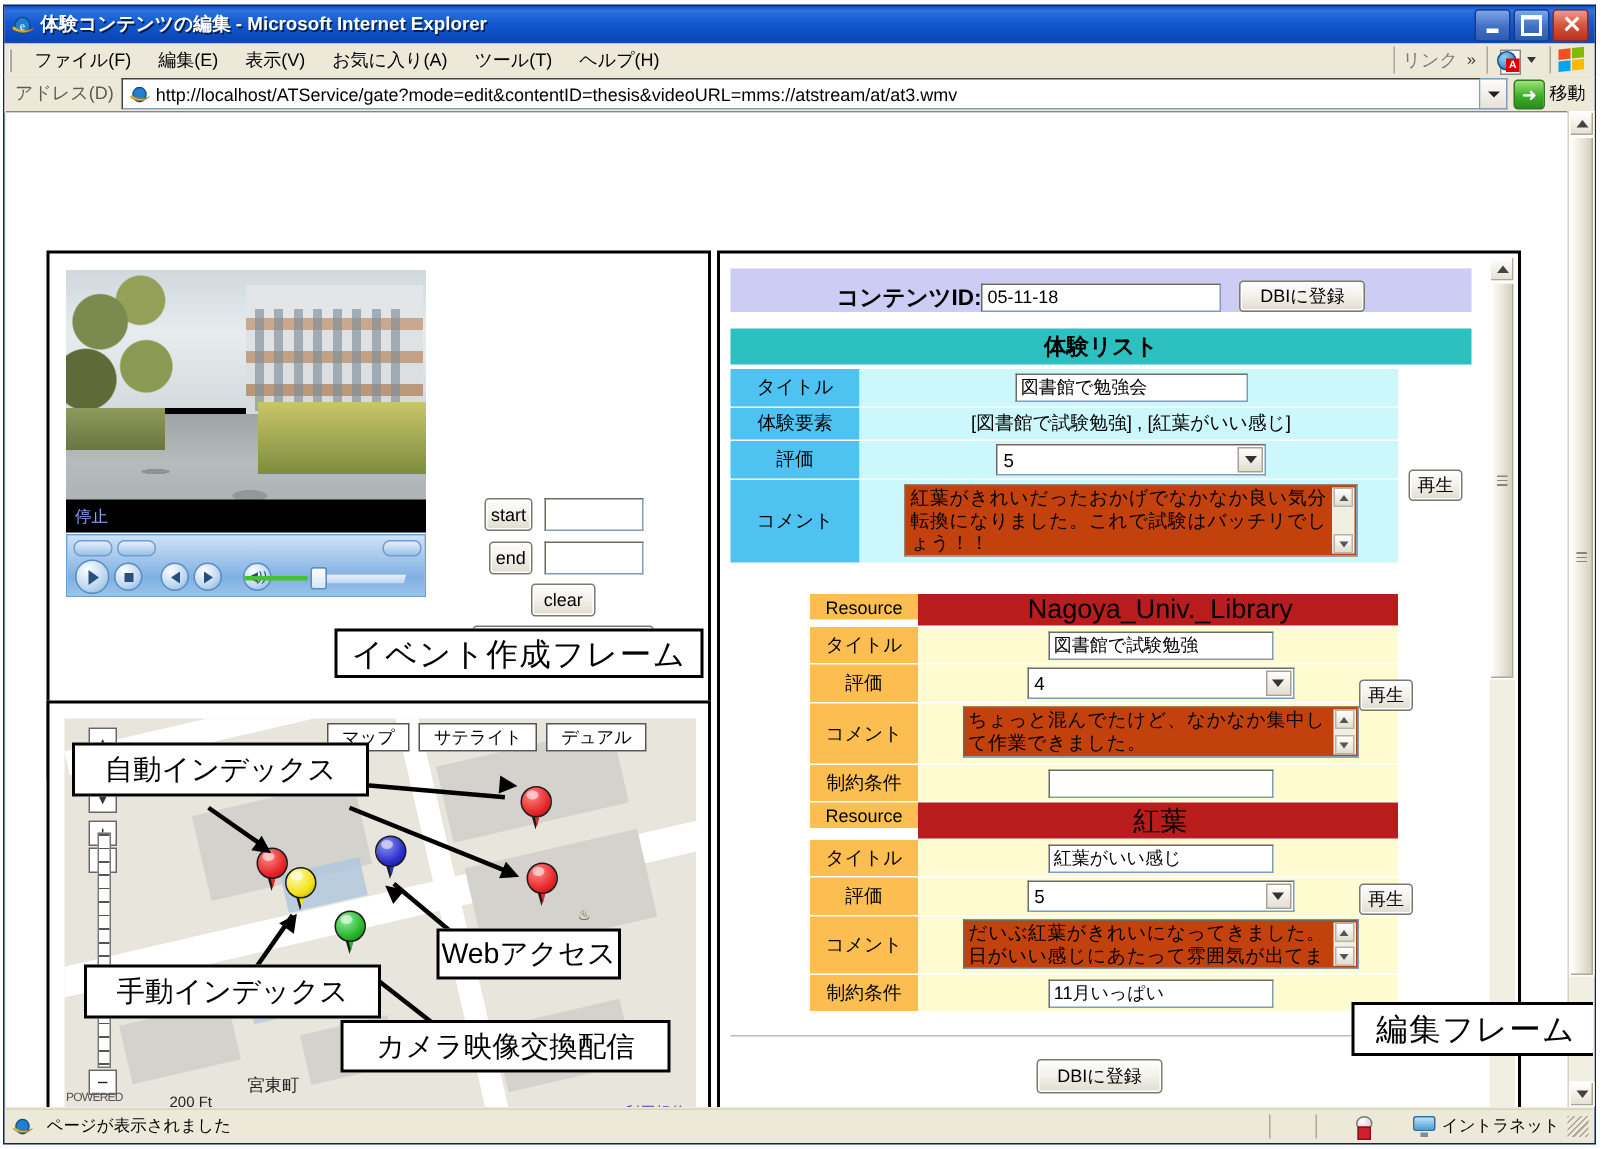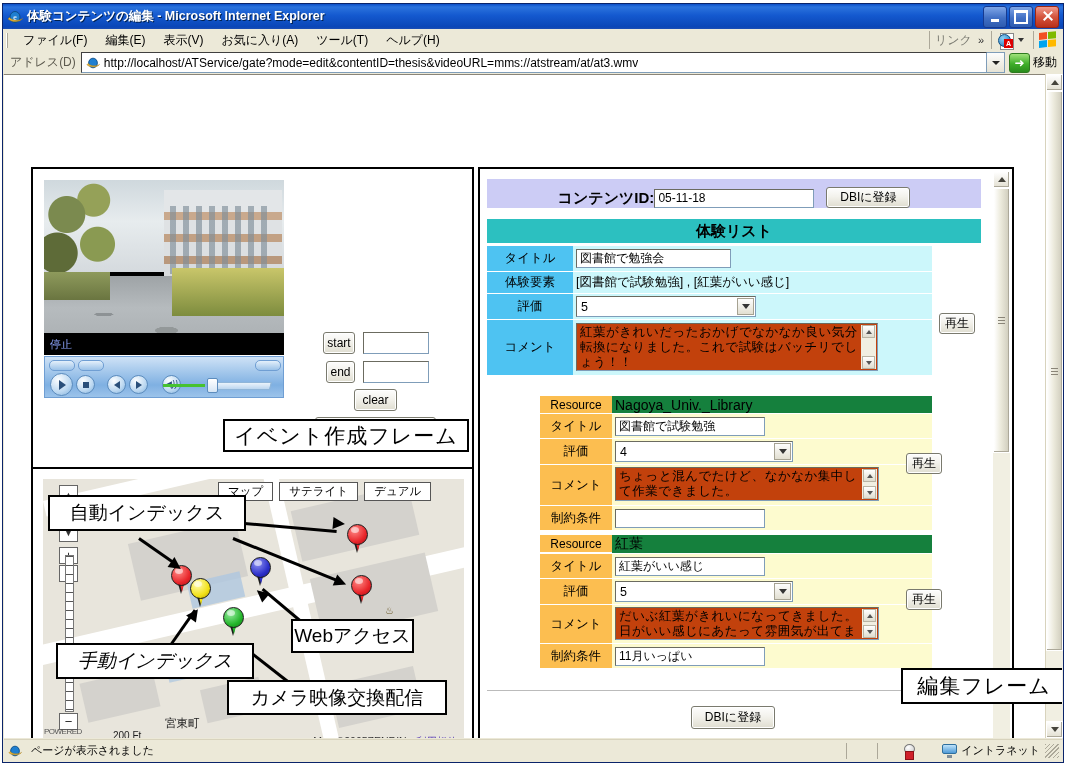--- a/index.html
+++ b/index.html
@@ -198,21 +198,21 @@
   .row-cid{position:absolute;left:5px;top:8px;width:494px;height:29px;background:#ccccf5;
       display:flex;align-items:flex-end;justify-content:center;gap:0;}
   .cid-lbl{font-size:15px;font-weight:bold;color:#000;}
   .cid-input{width:160px;height:19px;}
   .cid-btn{margin-left:12px;width:84px;height:21px;}
   .hdr-teal{position:absolute;left:5px;top:48px;width:494px;height:24px;background:#2cc0c0;
       display:flex;align-items:center;justify-content:center;font-size:15px;font-weight:bold;color:#000;}
   .tbl{position:absolute;left:5px;width:445px;}
   .trow{display:flex;align-items:stretch;border-top:1px solid #fff;}
   .tlab{width:86px;display:flex;align-items:center;justify-content:center;font-size:12.5px;color:#000;flex:0 0 auto;}
-  .tval{flex:1 1 auto;display:flex;align-items:center;padding-left:3px;font-size:12.5px;}
+  .tval{flex:1 1 auto;display:flex;align-items:center;padding-left:3px;font-size:12.5px;justify-content:center;}
   .blue .tlab{background:#4ec3f2;} .blue .tval{background:#ccf7fb;}
   .org .tlab{background:#fcbe50;} .org .tval{background:#fdfbcf;}
   .sel95{height:21px;background:#fff;border:1px solid #7f9db9;border-top-color:#6b6b60;border-left-color:#6b6b60;
       display:flex;align-items:center;font-size:12.5px;padding-left:4px;box-sizing:border-box;position:relative;}
   .sel95 .dd{position:absolute;right:1px;top:1px;width:17px;bottom:1px;
       background:linear-gradient(180deg,#fdfdfd,#e2dfd1);border:1px solid #a6a292;box-sizing:border-box;
       display:flex;align-items:center;justify-content:center;}
   .sel95 .dd i{width:0;height:0;border-left:4px solid transparent;border-right:4px solid transparent;border-top:5px solid #333;}
   .ta95{background:#c2410c;border:1px solid #7f9db9;border-top-color:#6b6b60;border-left-color:#6b6b60;
       box-sizing:border-box;position:relative;font-size:12.5px;line-height:15px;padding:1px 18px 1px 3px;overflow:hidden;
@@ -220,21 +220,21 @@
   .ta-sb{position:absolute;right:1px;top:1px;bottom:1px;width:15px;background:#f1efe2;
       display:flex;flex-direction:column;justify-content:space-between;align-items:center;}
   .ta-sb .ab{width:13px;height:13px;background:linear-gradient(180deg,#fff,#e0ddcf);border:1px solid #b8b4a4;
       display:flex;align-items:center;justify-content:center;box-sizing:border-box;}
   .ta-sb .ab i{width:0;height:0;border-left:3px solid transparent;border-right:3px solid transparent;}
   .ta-sb .up i{border-bottom:4px solid #555;} .ta-sb .dn i{border-top:4px solid #555;}
   .play-btn{position:absolute;width:36px;height:21px;}
   .res-tbl{position:absolute;left:58px;width:392px;}
   .res-head{display:flex;border-top:1px solid #fff;}
   .res-head .tlab{width:68px;background:#fcbe50;font-size:12px;}
-  .res-head .tval{background:#15803d;font-size:14px;}
+  .res-head .tval{background:#b91c1c;font-size:18px;}
   .res-tbl .tlab{width:72px;}
   .hr-line{position:absolute;left:5px;width:494px;height:1px;background:#bbb;}
   .dbi-center{position:absolute;width:84px;height:23px;}
 
   
   .fr-vscroll{position:absolute;right:2px;top:2px;width:17px;bottom:19px;background:#f1efe2;}
 
   
   .statusbar{position:absolute;left:1px;bottom:1px;width:1058px;height:22px;background:#ece9d8;
       border-top:1px solid #d8d3bd;display:flex;align-items:center;box-sizing:border-box;}
@@ -485,21 +485,21 @@
         <div class="scalebar">
           <span>200 Ft</span>
           
         </div>
         <div class="mcopy">
           <span>Map ©2005ZENRIN - </span><a href="#">利用規約</a>
         </div>
       </div>
 
       <div class="ann" style="left:15px;top:26px;width:198px;height:36px;">自動インデックス</div>
-      <div class="ann" style="left:23px;top:174px;width:198px;height:36px;font-style:italic;">手動インデックス</div>
+      <div class="ann" style="left:23px;top:174px;width:198px;height:36px;">手動インデックス</div>
       <div class="ann" style="left:258px;top:150px;width:123px;height:34px;">Webアクセス</div>
       <div class="ann" style="left:194px;top:211px;width:220px;height:35px;">カメラ映像交換配信</div>
     </div>
 
     <div class="frame" id="edit-frame">
       <div class="editdoc">
 
         <div class="row-cid">
           <span class="cid-lbl">コンテンツID:</span>
           <span class="txt95 cid-input">05-11-18</span>

